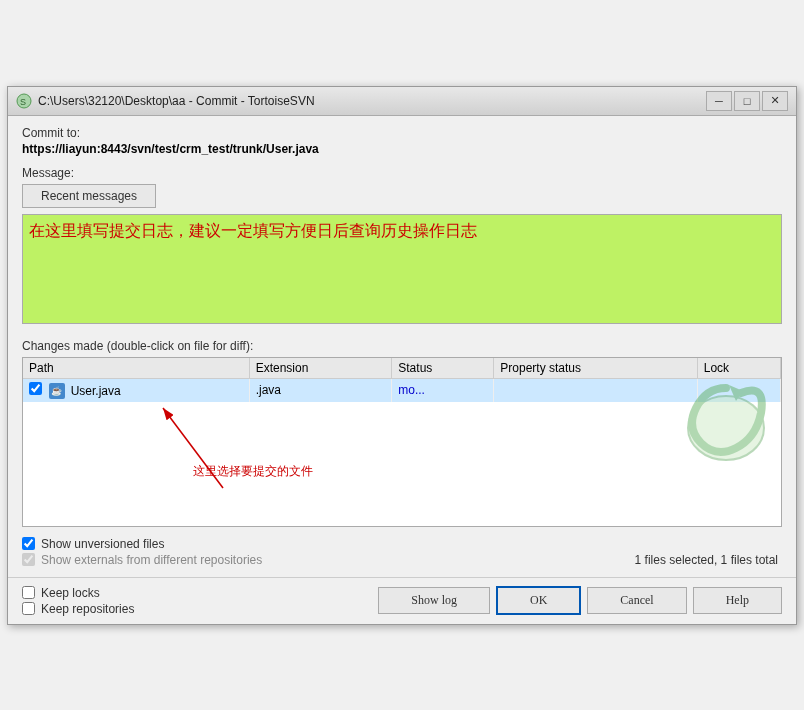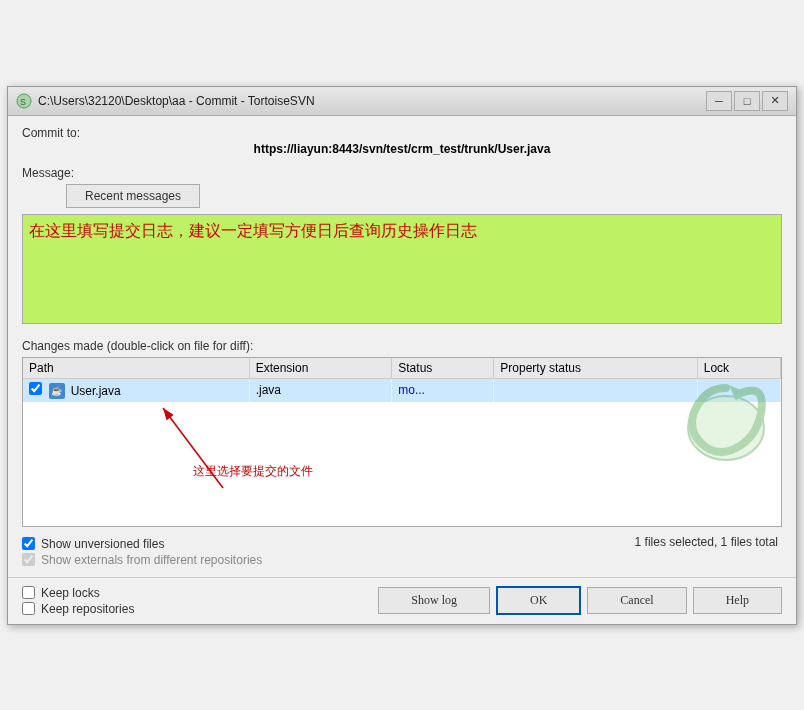--- a/index.html
+++ b/index.html
@@ -62,36 +62,34 @@
     .commit-to-label {
       font-size: 12px;
       color: #333;
       margin-bottom: 2px;
     }
     .commit-url {
       font-size: 12px;
       font-weight: bold;
       color: #000;
       margin-bottom: 10px;
-      text-align: center;
     }
     .section-label {
       font-size: 12px;
       color: #333;
       margin-bottom: 4px;
     }
     .recent-messages-btn {
       padding: 4px 18px;
       background: #e8e8e8;
       border: 1px solid #aaa;
       cursor: pointer;
       font-size: 12px;
       color: #333;
       margin-bottom: 6px;
-      margin-left: 44px;
     }
     .message-area {
       width: 100%;
       height: 110px;
       border: 1px solid #aaa;
       background: #bef264;
       padding: 6px;
       font-size: 16px;
       color: #cc0000;
       resize: none;
@@ -333,21 +331,21 @@
           <svg width="100" height="100" viewBox="0 0 100 100">
 
             <ellipse cx="55" cy="55" rx="38" ry="32" fill="#c8e8c0" stroke="#66aa66" stroke-width="2"></ellipse>
 
             <path d="M 70 20 Q 95 10 90 40 Q 85 65 65 75 Q 45 85 30 70 Q 15 55 25 35 Q 35 15 55 15" fill="none" stroke="#55aa55" stroke-width="8" stroke-linecap="round"></path>
             <polygon points="72,18 58,12 65,28" fill="#55aa55"></polygon>
           </svg>
         </div>
       </div>
 
-      <div style="display:flex;justify-content:space-between;align-items:flex-start;margin-top:4px;">
+      <div style="display:flex;justify-content:space-between;align-items:flex-end;margin-top:4px;">
         <div class="bottom-checkboxes">
           <div class="checkbox-row">
             <input type="checkbox" checked="" style="">
             <span>Show unversioned files</span>
           </div>
           <div class="checkbox-row disabled">
             <input type="checkbox" checked="" disabled="" style="">
             <span>Show externals from different repositories</span>
           </div>
         </div>

